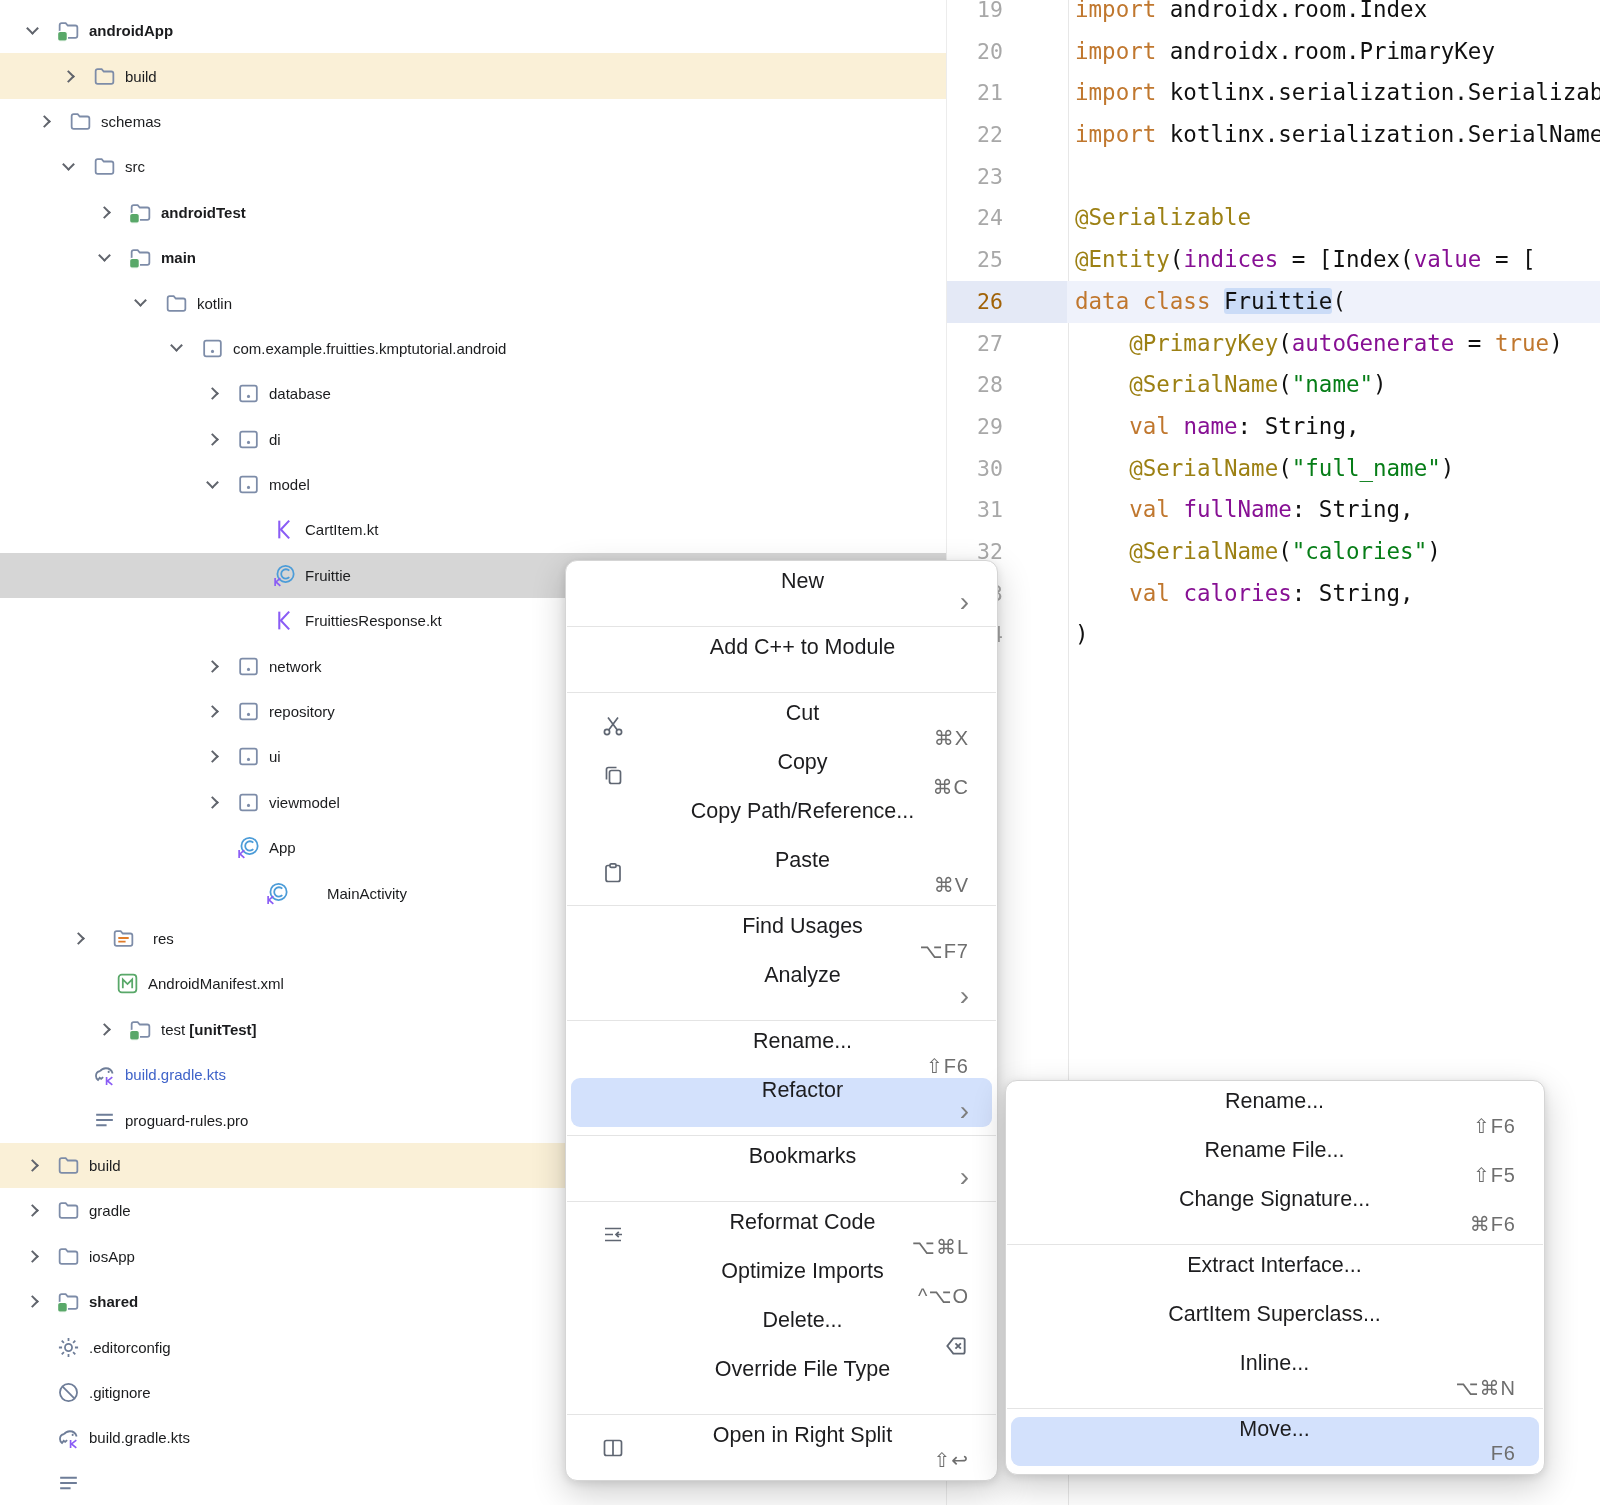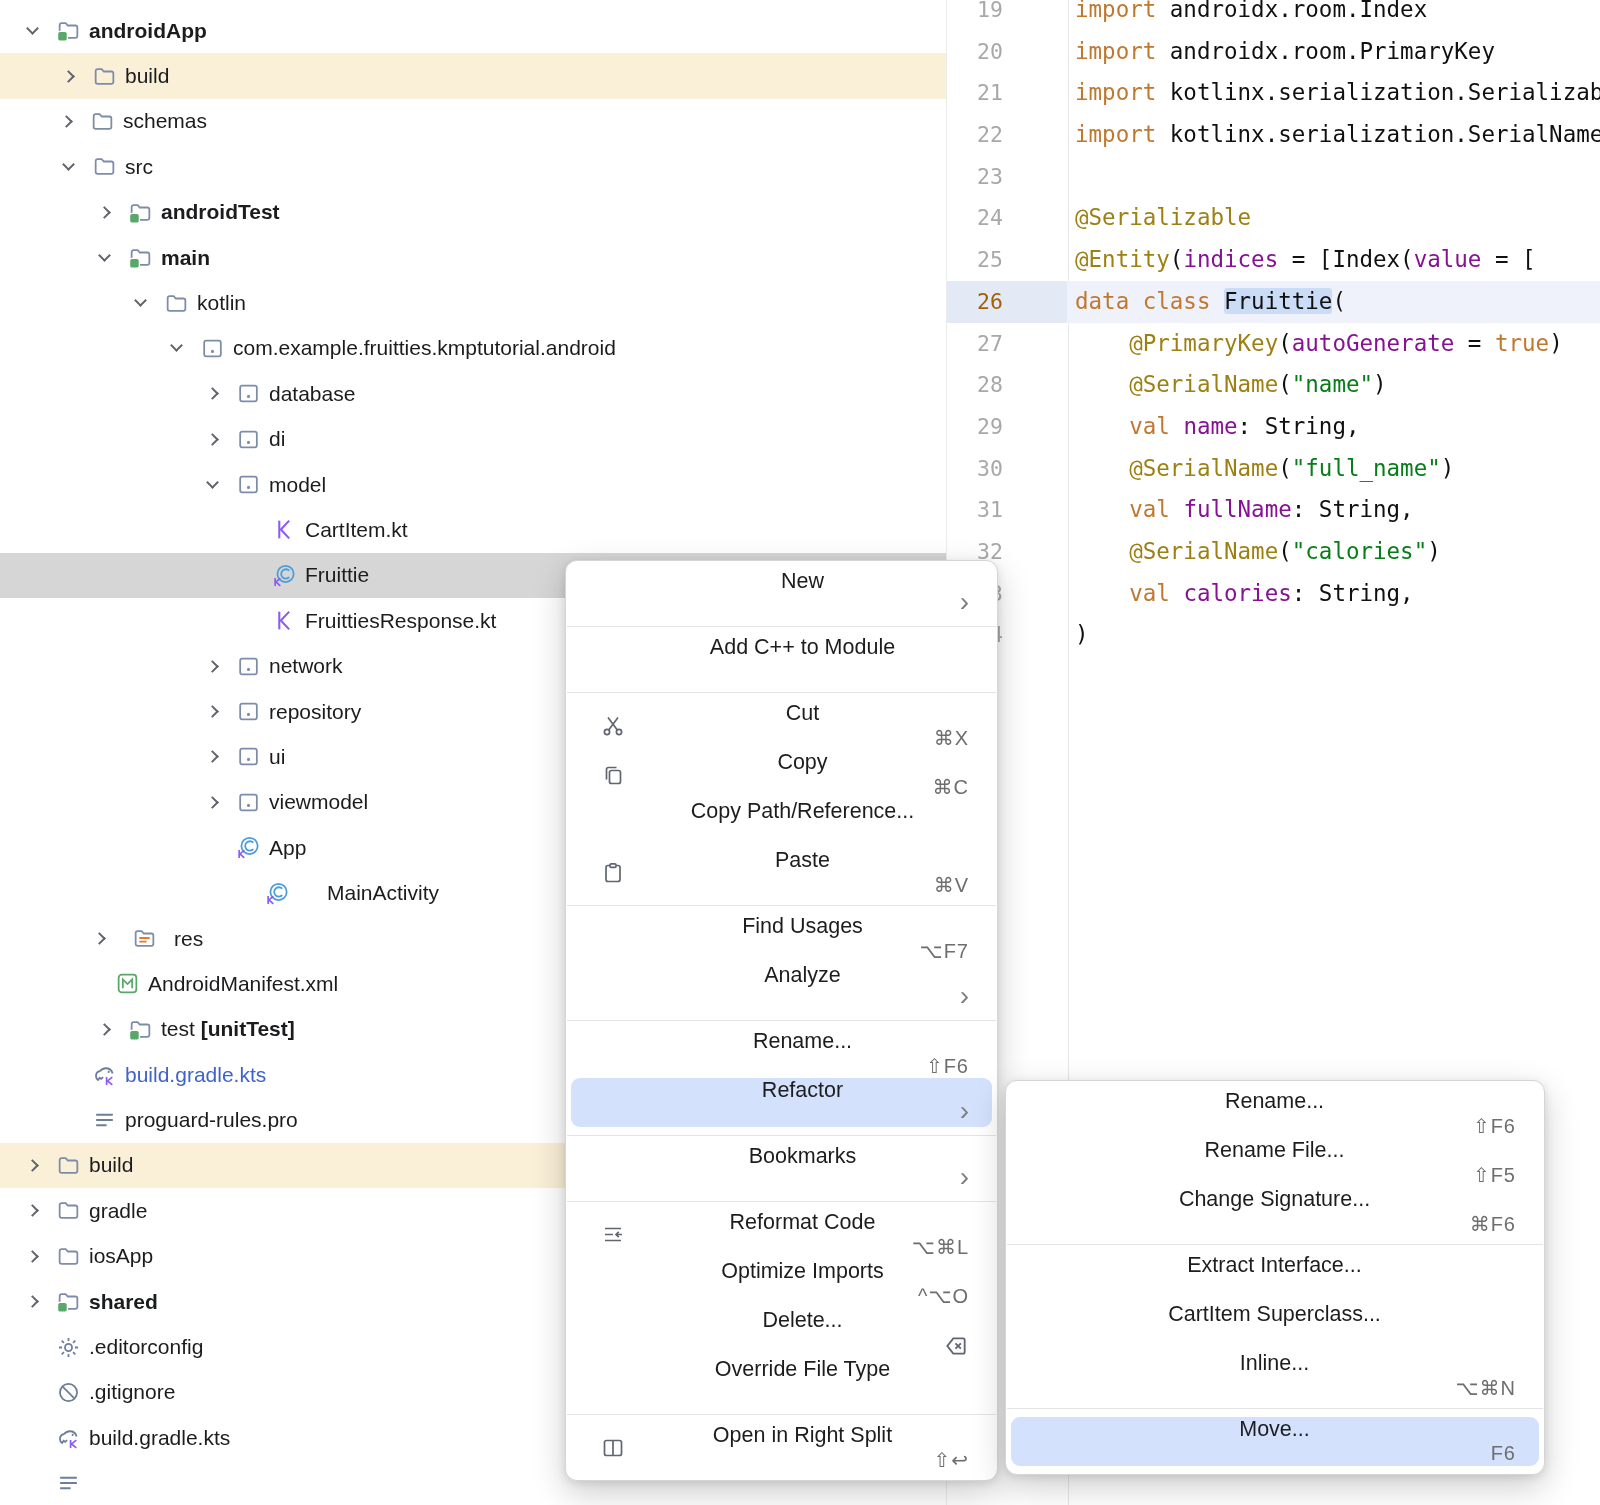--- a/index.html
+++ b/index.html
@@ -10,21 +10,21 @@
     -webkit-font-smoothing:antialiased;
   }
 
   
   #project-panel {
     position:absolute; left:0; top:0; width:946px; height:100%;
     background:#fff; padding-top:8px; overflow:hidden; z-index:1;
   }
   .trow {
     display:flex; align-items:center; height:45.4px;
-    font-size:21px; color:#1b1c1e; white-space:nowrap; cursor:default;
+    font-size:15px; color:#1b1c1e; white-space:nowrap; cursor:default;
   }
   .trow.excluded { background:var(--excluded-row,#FAF0D7); }
   .trow.selected { background:var(--selected-row,#D6D6D6); }
   .chevbox { flex:0 0 36px; width:36px; height:45px; display:flex; align-items:center; justify-content:center; }
   .chev { width:9px; height:9px; border-right:2px solid #60646C; border-bottom:2px solid #60646C; transform:rotate(-45deg); }
   .chev.open { transform:rotate(45deg); margin-top:-5px; }
   .icbox { flex:0 0 36px; width:36px; height:45px; display:flex; align-items:center; justify-content:center; }
   .icbox svg { width:25px; height:25px; }
   .lbl { margin-left:3px; }
   .lbl b { font-weight:700; }
@@ -97,21 +97,21 @@
       <span class="chevbox">
         <span class="chev"></span>
       </span>
       <span class="icbox">
         <svg viewBox="0 0 24 24" fill="none">
           <path d="M3.5 7c0-1.1.9-2 2-2h3.8l2 2.2h7.2c1.1 0 2 .9 2 2V17c0 1.1-.9 2-2 2h-13c-1.1 0-2-.9-2-2V7z" stroke="#7D8CA8" stroke-width="1.7"></path>
         </svg>
       </span>
       <span class="lbl ">build</span>
     </div>
-    <div class="trow" style="padding-left: 48px;">
+    <div class="trow" style="padding-left: 26px;">
       <span class="chevbox">
         <span class="chev"></span>
       </span>
       <span class="icbox">
         <svg viewBox="0 0 24 24" fill="none">
           <path d="M3.5 7c0-1.1.9-2 2-2h3.8l2 2.2h7.2c1.1 0 2 .9 2 2V17c0 1.1-.9 2-2 2h-13c-1.1 0-2-.9-2-2V7z" stroke="#7D8CA8" stroke-width="1.7"></path>
         </svg>
       </span>
       <span class="lbl ">schemas</span>
     </div>
@@ -303,21 +303,21 @@
       <span class="chevbox"></span>
       <span class="icbox">
         <svg viewBox="0 0 24 24" fill="none">
           <circle cx="13" cy="10.5" r="7.8" stroke="#4C9CD8" stroke-width="1.7"></circle>
           <path d="M16.6 7.4a4.5 4.5 0 1 0 0 6.2" stroke="#4C9CD8" stroke-width="1.7"></path>
           <path d="M3 14.5V22M8 14.5L3.8 18.2 8 22" stroke="#8A5CF5" stroke-width="1.6"></path>
         </svg>
       </span>
       <span class="lbl ">MainActivity</span>
     </div>
-    <div class="trow" style="padding-left: 81px; gap: 9px;">
+    <div class="trow" style="padding-left: 60px; gap: 9px;">
       <span class="chevbox">
         <span class="chev"></span>
       </span>
       <span class="icbox">
         <svg viewBox="0 0 24 24" fill="none">
           <path d="M3.5 7c0-1.1.9-2 2-2h3.8l2 2.2h7.2c1.1 0 2 .9 2 2V17c0 1.1-.9 2-2 2h-13c-1.1 0-2-.9-2-2V7z" stroke="#7D8CA8" stroke-width="1.7"></path>
           <path d="M7 11.5h10M7 15h7" stroke="#E07C2A" stroke-width="1.8"></path>
         </svg>
       </span>
       <span class="lbl ">res</span>

